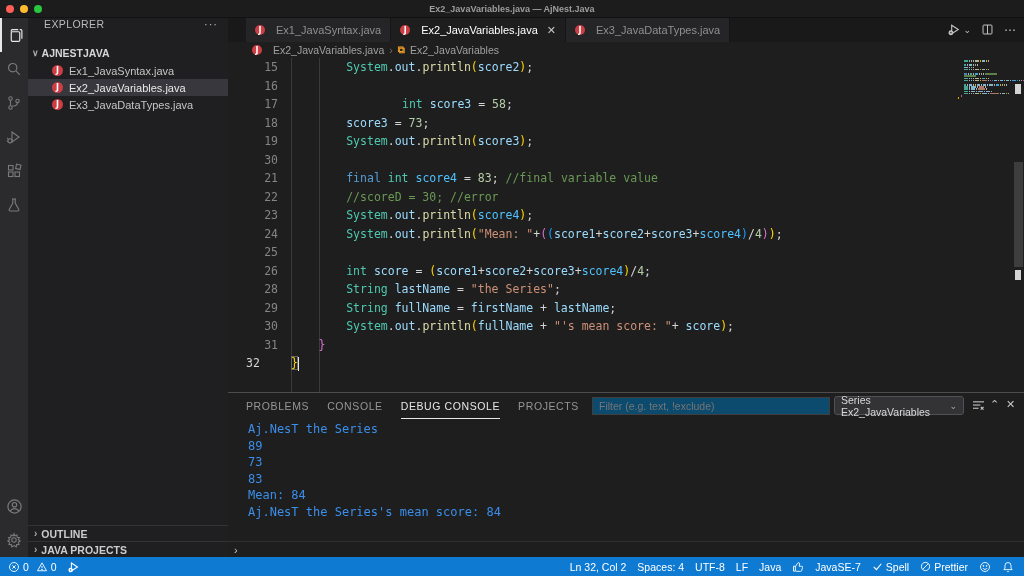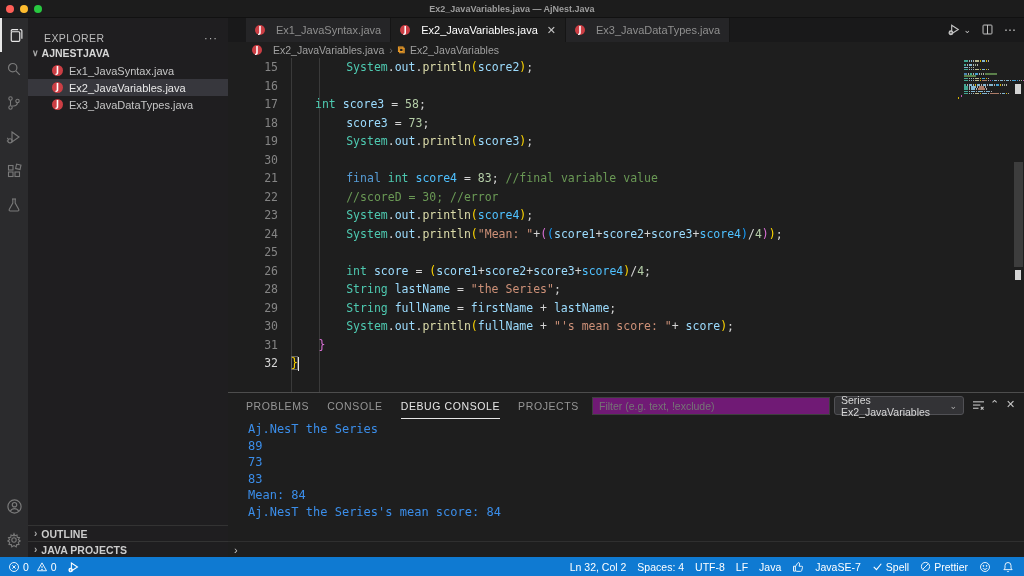--- a/index.html
+++ b/index.html
@@ -17,21 +17,21 @@
   #activitybar { position:absolute; left:0; top:18px; width:28px; height:539px;
                  background:#2b2b2d; display:flex; flex-direction:column; align-items:center; }
   .act-icon { width:28px; height:34px; display:flex; align-items:center; justify-content:center;
               color:#7a7a7a; cursor:pointer; }
   .act-icon.active { color:#e7e7e7; border-left:2px solid #e7e7e7; }
   .act-bottom { margin-top:auto; display:flex; flex-direction:column; align-items:center; }
 
   
   #sidebar { position:absolute; left:28px; top:18px; width:200px; height:539px;
              background:#1f1e20; color:#cccccc; font-size:11px; }
-  #sb-header { height:26px; display:flex; align-items:flex-end; padding:0 10px 0 16px; }
+  #sb-header { height:26px; display:flex; align-items:flex-start; padding:0 10px 0 16px; }
   #sb-header .title { letter-spacing:.4px; color:#bbbbbb; font-size:10.5px; }
   #sb-header .more { margin-left:auto; color:#bbbbbb; cursor:pointer; letter-spacing:1px; }
   .sb-folder { height:18px; display:flex; align-items:center; font-weight:bold; font-size:10.5px;
                padding-left:4px; cursor:pointer; color:#d6d6d6; }
   .sb-folder .chev { margin-right:3px; font-size:9px; color:#aaa; }
   .file-row { height:17px; display:flex; align-items:center; padding-left:24px; cursor:pointer; color:#c5c5c5; }
   .file-row.selected { background:#37373d; color:#e8e8e8; }
   .java-badge { width:11px; height:11px; border-radius:50%; background:#cc3e44; color:#fff;
                 font-size:8px; font-weight:bold; display:flex; align-items:center; justify-content:center;
                 margin-right:6px; flex:0 0 auto; font-family:"DejaVu Sans", sans-serif; }
@@ -51,41 +51,41 @@
 
   #breadcrumbs { position:absolute; left:0; top:24px; width:796px; height:16px; background:#1e1e1e;
                  display:flex; align-items:center; gap:5px; padding-left:24px; font-size:10.5px; color:#a0a0a0; }
   #breadcrumbs .sep { color:#6e6e6e; }
   .class-glyph { color:#ee9d28; font-size:10px; font-weight:bold; }
 
   
   #codearea { position:absolute; left:0; top:40px; width:796px; height:334px; background:#1e1e1e; overflow:hidden; }
   .code-line { position:relative; height:18.5px; line-height:18.5px; white-space:pre; font-size:11.5px; }
   .gutter-num { position:absolute; left:0; width:50px; text-align:right; color:#858585; }
-  .gutter-num.active { color:#d7d7d7; }
+  .gutter-num.active { color:#d7d7d7;text-align:center; }
   .line-text { position:absolute; left:63px; }
   .guide { position:absolute; top:0; bottom:0; width:1px; background:#3a3a3a; }
   .cursor { display:inline-block; width:1.5px; height:14px; background:#e8e8e8; vertical-align:middle; margin-left:0px; }
   .match { outline:1px solid #666; outline-offset:-1px; }
 
   #minimap { position:absolute; right:14px; top:2px; width:52px; }
   .mm-row { height:2.2px; white-space:nowrap; }
   .mm-seg { display:inline-block; height:1.6px; margin-right:1px; vertical-align:top; }
 
   #scrollbar { position:absolute; right:0; top:0; width:11px; height:334px; }
   #sb-thumb { position:absolute; left:1px; top:104px; width:9px; height:105px; background:rgba(121,121,121,.35); }
   .sb-mark { position:absolute; left:2px; width:6px; height:10px; background:#d4d4d4; }
 
   
   #panel { position:absolute; left:0; top:374px; width:796px; height:165px; background:#1e1e1e; border-top:1px solid #4d4d4d; }
   #panel-header { position:absolute; top:0; left:0; width:796px; height:26px; display:flex; align-items:center; }
   .ptab { font-size:10.5px; letter-spacing:.6px; color:#969696; margin-left:18px; cursor:pointer;
           height:26px; display:flex; align-items:center; border-bottom:1px solid transparent; }
   .ptab.active { color:#e7e7e7; border-bottom:1px solid #e7e7e7; }
-  #filter-input { position:absolute; left:364px; top:4px; width:238px; height:18px; background:#701a75;
+  #filter-input { position:absolute; left:364px; top:4px; width:238px; height:18px; background:#0c4a6e;
                   border:1px solid #3f3f3f; color:#989898; font-size:10.5px; padding:0 6px; outline:none; }
   #launch-select { position:absolute; left:606px; top:3px; width:130px; height:19px; background:#333336;
                    border:1px solid #515155; border-radius:3px; color:#d8d8d8; font-size:10.5px;
                    display:flex; align-items:center; justify-content:space-between; padding:0 6px; cursor:pointer; }
   .panel-act { position:absolute; top:5px; color:#c5c5c5; cursor:pointer; font-size:11px; }
 
   #console { position:absolute; left:0; top:28px; width:796px; height:114px; font-size:12px; line-height:16.6px; padding-left:20px; }
   .console-line { white-space:pre; }
   #prompt-row { position:absolute; left:0; bottom:0; width:796px; height:16px; border-top:1px solid #2f2f2f;
                 display:flex; align-items:center; padding-left:6px; color:#c5c5c5; font-size:11px; }
@@ -254,21 +254,21 @@
     <span class="class-glyph">⧉</span>
     <span>Ex2_JavaVariables</span>
   </div>
 
   <div id="codearea" class="mono">
     <div class="guide" style="left:63px;"></div>
     <div class="guide" style="left:90.6px;"></div>
     <div id="code-lines">
         <div class="code-line"><span class="gutter-num">15</span><span class="line-text" style="padding-left: 55.2px;"><span class="tk-ty">System</span><span class="tk-p">.</span><span class="tk-var">out</span><span class="tk-p">.</span><span class="tk-fn">println</span><span class="tk-b1">(</span><span class="tk-var">score2</span><span class="tk-b1">)</span><span class="tk-p">;</span></span></div>
         <div class="code-line"><span class="gutter-num">16</span><span class="line-text" style="padding-left: 0px;"></span></div>
-        <div class="code-line"><span class="gutter-num">17</span><span class="line-text" style="padding-left: 24px;"><span class="tk-ty">int</span><span class="tk-p"> </span><span class="tk-var">score3</span><span class="tk-p"> = </span><span class="tk-num">58</span><span class="tk-p">;</span></span></div>
+        <div class="code-line"><span class="gutter-num">17</span><span class="line-text" style="padding-left: 83px; margin-left: 28px;"><span class="tk-ty">int</span><span class="tk-p"> </span><span class="tk-var">score3</span><span class="tk-p"> = </span><span class="tk-num">58</span><span class="tk-p">;</span></span></div>
         <div class="code-line"><span class="gutter-num">18</span><span class="line-text" style="padding-left: 55.2px;"><span class="tk-var">score3</span><span class="tk-p"> = </span><span class="tk-num">73</span><span class="tk-p">;</span></span></div>
         <div class="code-line"><span class="gutter-num">19</span><span class="line-text" style="padding-left: 55.2px;"><span class="tk-ty">System</span><span class="tk-p">.</span><span class="tk-var">out</span><span class="tk-p">.</span><span class="tk-fn">println</span><span class="tk-b1">(</span><span class="tk-var">score3</span><span class="tk-b1">)</span><span class="tk-p">;</span></span></div>
         <div class="code-line"><span class="gutter-num">30</span><span class="line-text" style="padding-left: 0px;"></span></div>
         <div class="code-line"><span class="gutter-num">21</span><span class="line-text" style="padding-left: 55.2px;"><span class="tk-kw">final</span><span class="tk-p"> </span><span class="tk-ty">int</span><span class="tk-p"> </span><span class="tk-const">score4</span><span class="tk-p"> = </span><span class="tk-num">83</span><span class="tk-p">; </span><span class="tk-cmt">//final variable value</span></span></div>
         <div class="code-line"><span class="gutter-num">22</span><span class="line-text" style="padding-left: 55.2px;"><span class="tk-cmt">//scoreD = 30; //error</span></span></div>
         <div class="code-line"><span class="gutter-num">23</span><span class="line-text" style="padding-left: 55.2px;"><span class="tk-ty">System</span><span class="tk-p">.</span><span class="tk-var">out</span><span class="tk-p">.</span><span class="tk-fn">println</span><span class="tk-b1">(</span><span class="tk-const">score4</span><span class="tk-b1">)</span><span class="tk-p">;</span></span></div>
         <div class="code-line"><span class="gutter-num">24</span><span class="line-text" style="padding-left: 55.2px;"><span class="tk-ty">System</span><span class="tk-p">.</span><span class="tk-var">out</span><span class="tk-p">.</span><span class="tk-fn">println</span><span class="tk-b1">(</span><span class="tk-str">"Mean: "</span><span class="tk-p">+</span><span class="tk-b2">(</span><span class="tk-b3">(</span><span class="tk-var">score1</span><span class="tk-p">+</span><span class="tk-var">score2</span><span class="tk-p">+</span><span class="tk-var">score3</span><span class="tk-p">+</span><span class="tk-const">score4</span><span class="tk-b3">)</span><span class="tk-p">/</span><span class="tk-num">4</span><span class="tk-b2">)</span><span class="tk-b1">)</span><span class="tk-p">;</span></span></div>
         <div class="code-line"><span class="gutter-num">25</span><span class="line-text" style="padding-left: 0px;"></span></div>
         <div class="code-line"><span class="gutter-num">26</span><span class="line-text" style="padding-left: 55.2px;"><span class="tk-ty">int</span><span class="tk-p"> </span><span class="tk-var">score</span><span class="tk-p"> = </span><span class="tk-b1">(</span><span class="tk-var">score1</span><span class="tk-p">+</span><span class="tk-var">score2</span><span class="tk-p">+</span><span class="tk-var">score3</span><span class="tk-p">+</span><span class="tk-const">score4</span><span class="tk-b1">)</span><span class="tk-p">/</span><span class="tk-num">4</span><span class="tk-p">;</span></span></div>
         <div class="code-line"><span class="gutter-num">28</span><span class="line-text" style="padding-left: 55.2px;"><span class="tk-ty">String</span><span class="tk-p"> </span><span class="tk-var">lastName</span><span class="tk-p"> = </span><span class="tk-str">"the Series"</span><span class="tk-p">;</span></span></div>

